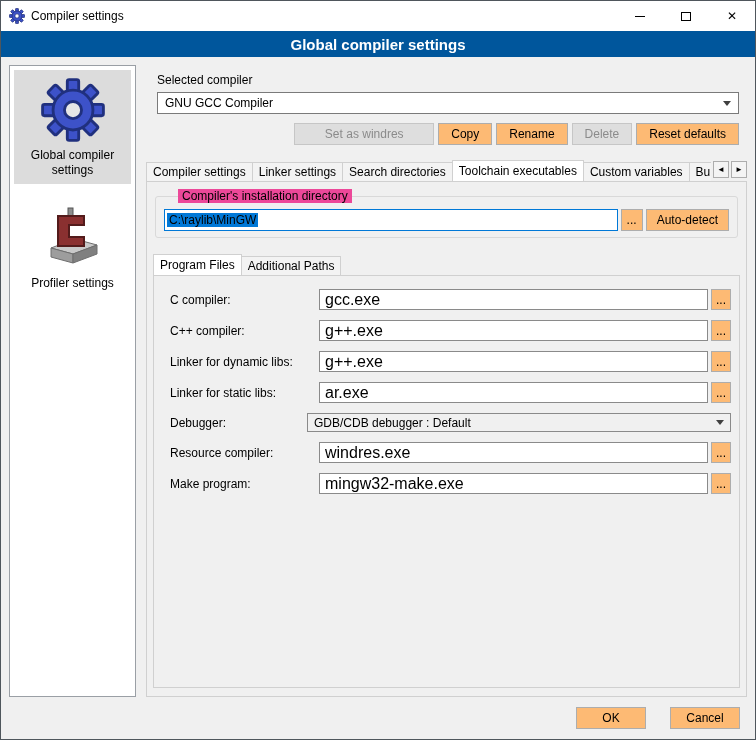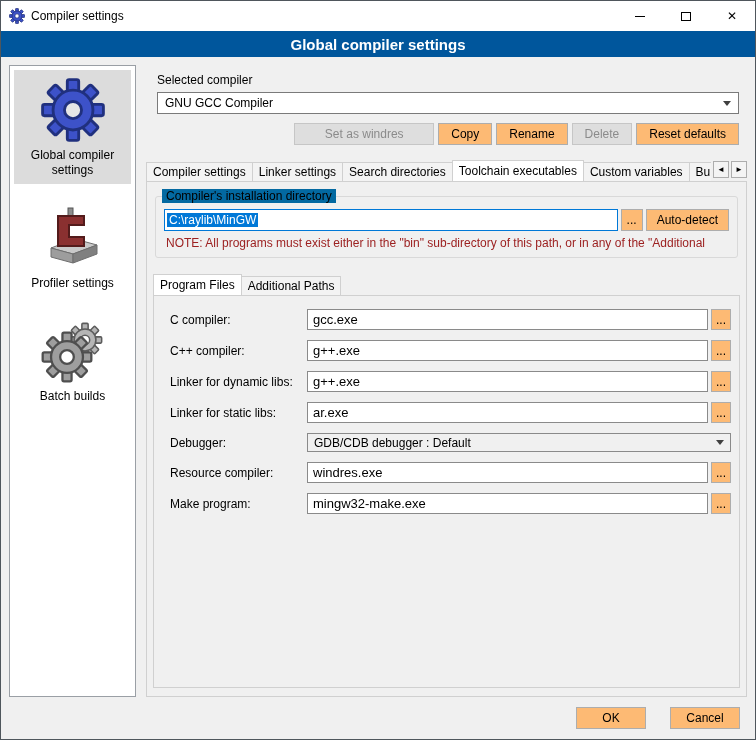--- a/index.html
+++ b/index.html
@@ -96,46 +96,46 @@
     flex:1; min-height:0;
     padding:10px 6px 8px; display:flex; flex-direction:column;
     position:relative; z-index:1;
   }
   
   .groupbox {
     border:1px solid #d9d9d9; border-radius:3px;
     margin:4px 2px 2px; padding:12px 8px 6px;
     position:relative;
   }
-  .group-legend { position:absolute; top:-8px; left:6px; background:#0369a1; padding:0 4px; }
+  .group-legend { position:absolute; top:-8px; left:22px; background:#ec4899; padding:0 4px; }
   .install-row { display:flex; gap:3px; align-items:center; }
   .text-input {
     flex:1; height:22px; background:#fff;
     border:1px solid var(--selection,#0078d7);
     display:flex; align-items:center; padding:0 2px; overflow:hidden;
   }
-  .selected-text { background:var(--selection,#0078d7); color:#ffffff; padding:0 2px; white-space:nowrap; }
+  .selected-text { background:var(--selection,#0078d7); color:#000000; padding:0 2px; white-space:nowrap; }
   .btn.browse { width:22px; padding:0; flex-shrink:0; }
   .btn.autodetect { padding:0 10px; flex-shrink:0; }
   .note {
     margin:5px 2px 1px; color:var(--note,#a02020);
     white-space:nowrap; overflow:hidden;
   }
   .tabbar.sub { margin-top:13px; }
   .subpanel {
     border:1px solid #d0d0d0; background:#f0f0f0;
     flex:1; min-height:0; padding:13px 8px 8px 16px;
   }
   
   .form-row { display:flex; align-items:center; margin-bottom:10px; }
   .row-label { width:137px; flex-shrink:0; }
   .mini-input {
     flex:1; height:21px; min-width:0;
     border:1px solid #8a8a8a; background:#fff;
-    padding:0 5px; font:inherit; font-size:13px;
+    padding:0 5px; font:inherit; font-size:16px;margin-left:12px;
   }
   .browse-btn { width:20px; height:21px; padding:0; margin-left:3px; flex-shrink:0; line-height:10px; }
   .mini-combo {
     flex:1; height:19px; min-width:0;
     border:1px solid #8a8a8a; background:#f0f0f0;
     display:flex; align-items:center; padding:0 6px; gap:6px;
   }
   .mini-combo .combo-value { flex:1; overflow:hidden; white-space:nowrap; }
   
   .footer {
@@ -206,33 +206,20 @@
           <svg width="64" height="64" viewBox="0 0 64 64">
             <polygon points="10,42 34,33 56,39 32,48" fill="#c9c9c9" stroke="#6e6e6e"></polygon>
             <polygon points="10,42 32,48 32,57 10,51" fill="#9d9d9d" stroke="#6e6e6e"></polygon>
             <polygon points="32,48 56,39 56,48 32,57" fill="#808080" stroke="#6e6e6e"></polygon>
             <rect x="27" y="2" width="5" height="12" fill="#8d8d8d" stroke="#555"></rect>
             <path d="M17 10 h26 v9 h-15 v12 h15 v9 h-26 z" fill="#8a3030" stroke="#531b1b" stroke-width="2"></path>
           </svg>
         </span>
         <span class="side-label">Profiler settings</span>
       </div>
-      <div class="side-item">
-        <span class="side-icon">
-          <svg width="64" height="64" viewBox="0 0 64 64">
-            <g style="--gear-fill:#b5b5b5;--gear-stroke:#5c5c5c;--gear-hole:#fff">
-              <use href="#gearg" transform="translate(44,21) scale(0.52)"></use>
-            </g>
-            <g style="--gear-fill:#9e9e9e;--gear-stroke:#4f4f4f;--gear-hole:#fff">
-              <use href="#gearg" transform="translate(26,38) scale(0.76)"></use>
-            </g>
-          </svg>
-        </span>
-        <span class="side-label">Batch builds</span>
-      </div>
     </div>
 
     <div class="main">
       <div class="top-controls">
         <div class="sel-label">Selected compiler</div>
         <div class="combo">
           <span class="combo-value">GNU GCC Compiler</span>
           <span class="tri-down"></span>
         </div>
         <div class="btn-row">
@@ -264,21 +251,20 @@
 
         <div class="groupbox">
           <span class="group-legend">Compiler's installation directory</span>
           <div class="install-row">
             <div class="text-input">
               <span class="selected-text">C:\raylib\MinGW</span>
             </div>
             <button class="btn browse">...</button>
             <button class="btn autodetect">Auto-detect</button>
           </div>
-          <div class="note">NOTE: All programs must exist either in the "bin" sub-directory of this path, or in any of the "Additional</div>
         </div>
 
         <div class="tabbar sub">
           <div class="tabs">
               <div class="tab active">Program Files</div>
               <div class="tab">Additional Paths</div>
             </div>
         </div>
         <div class="subpanel">
             <div class="form-row">

